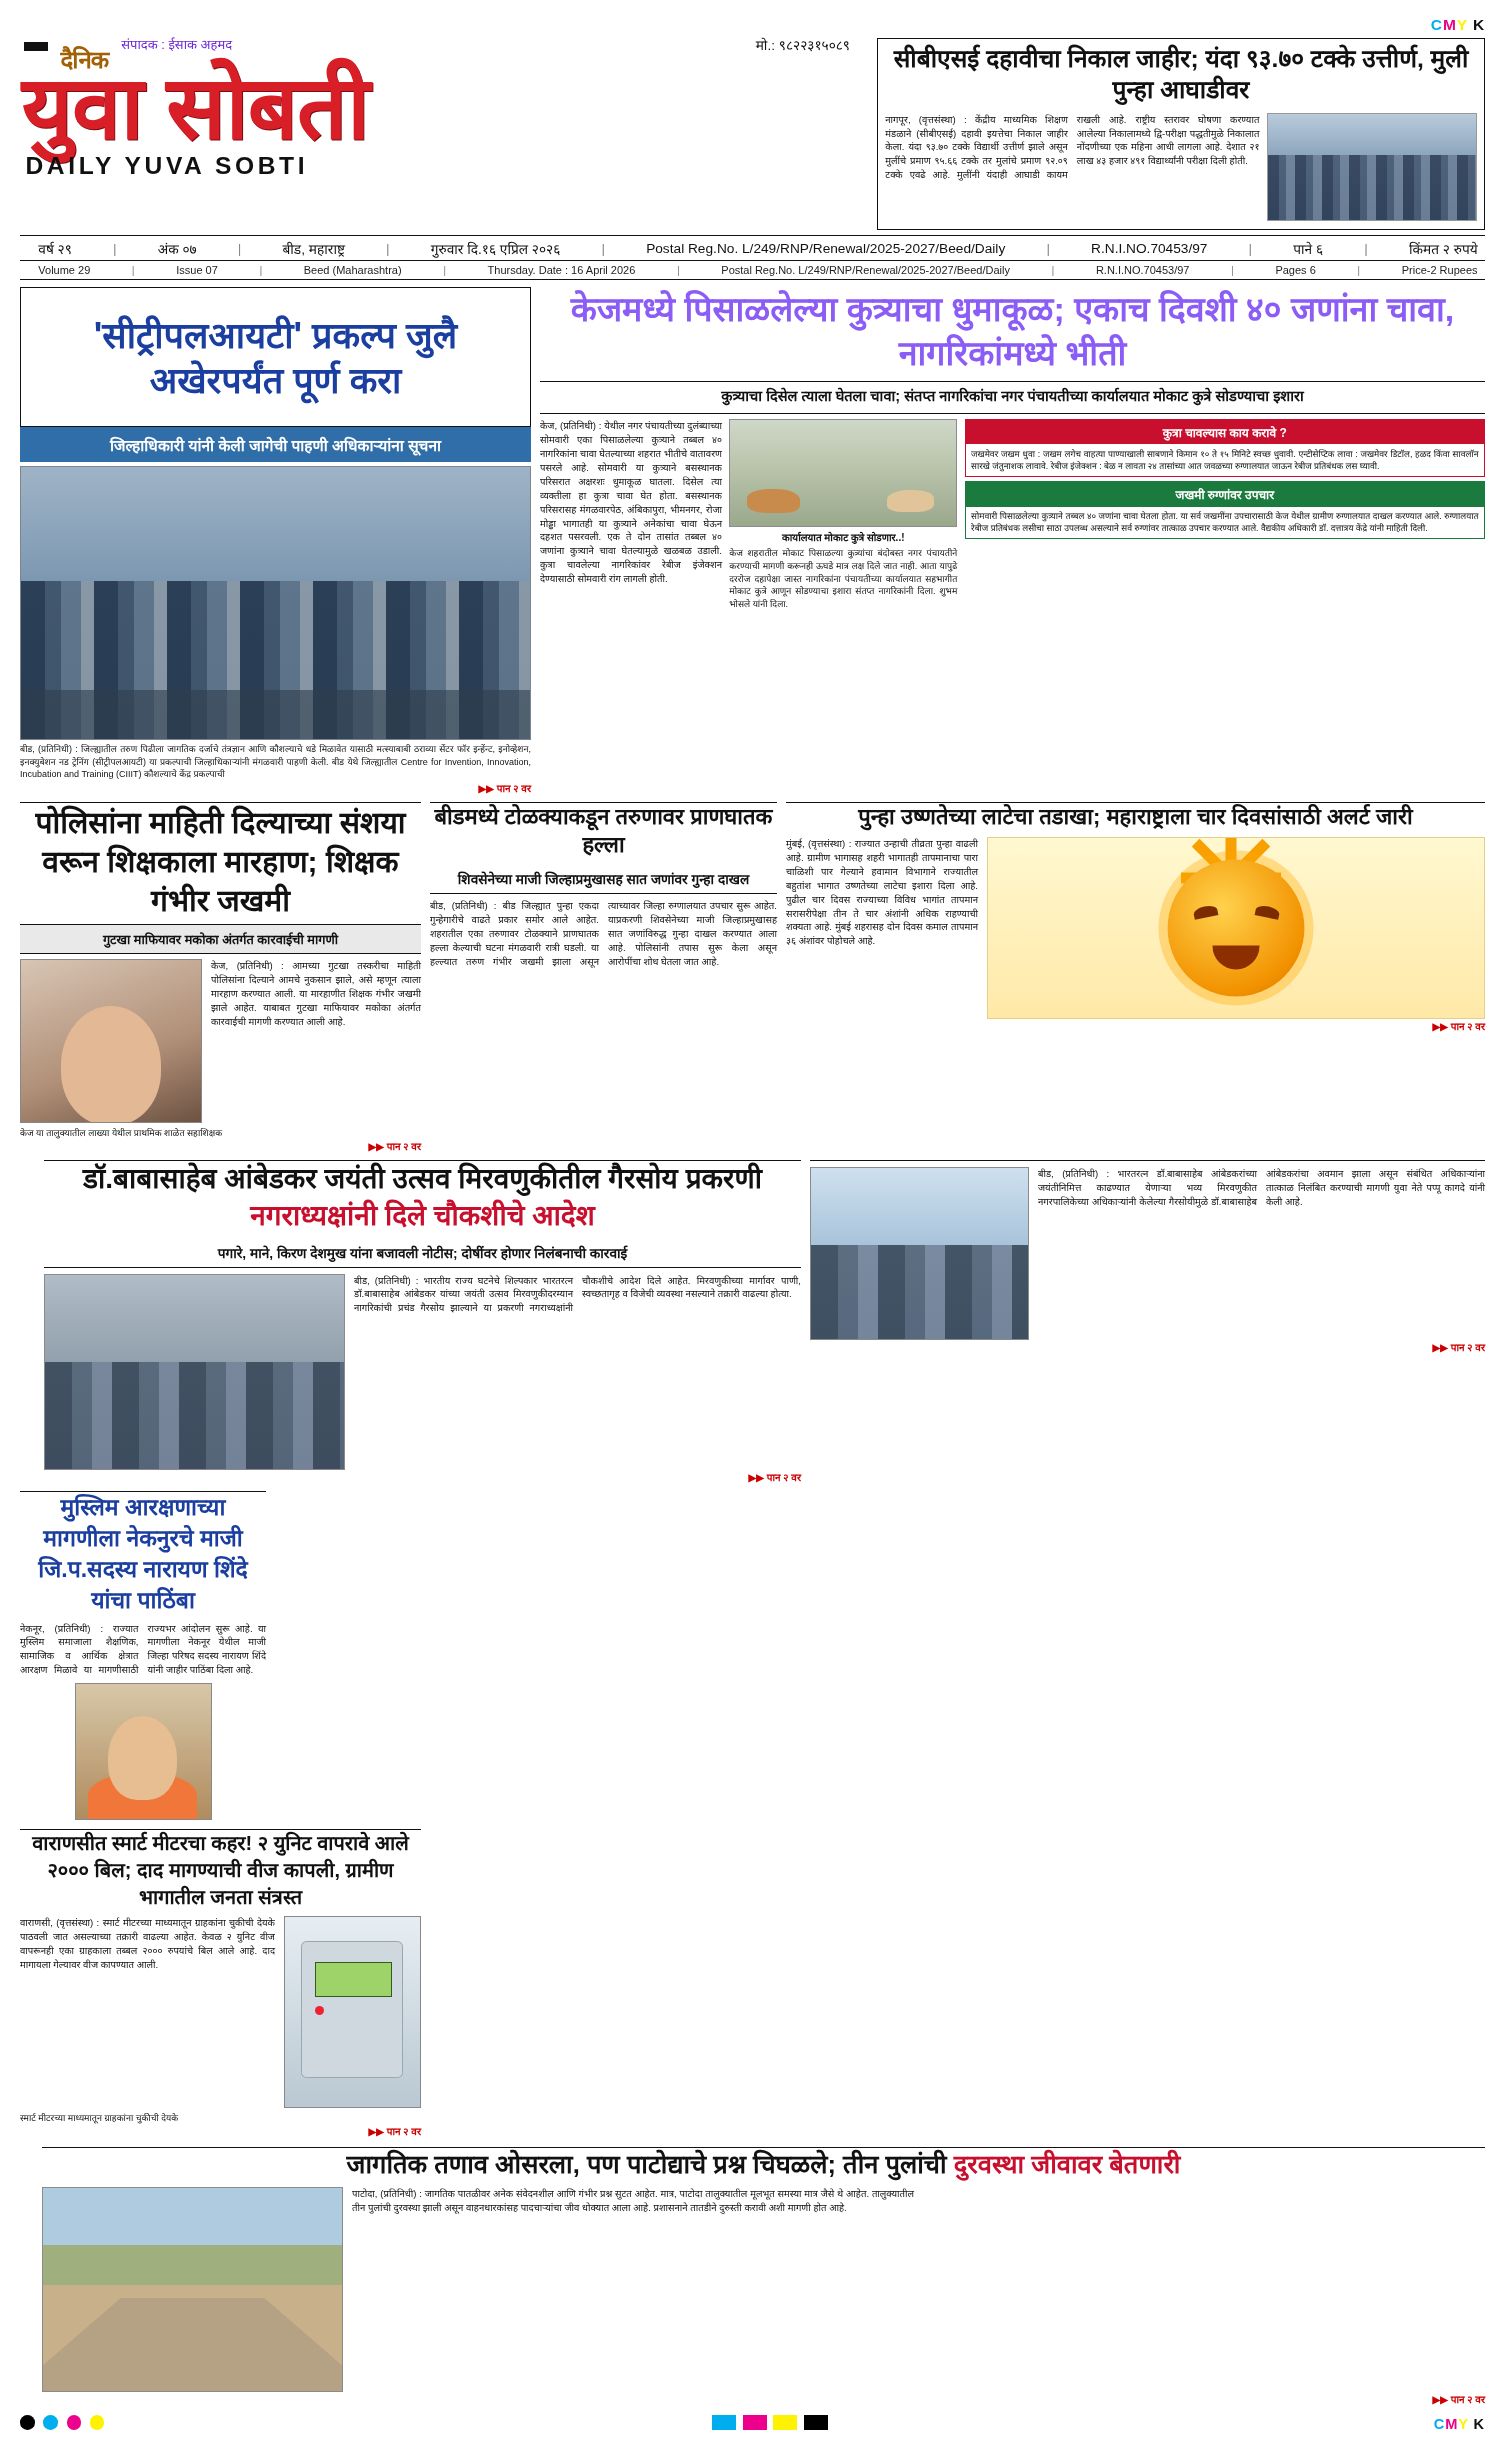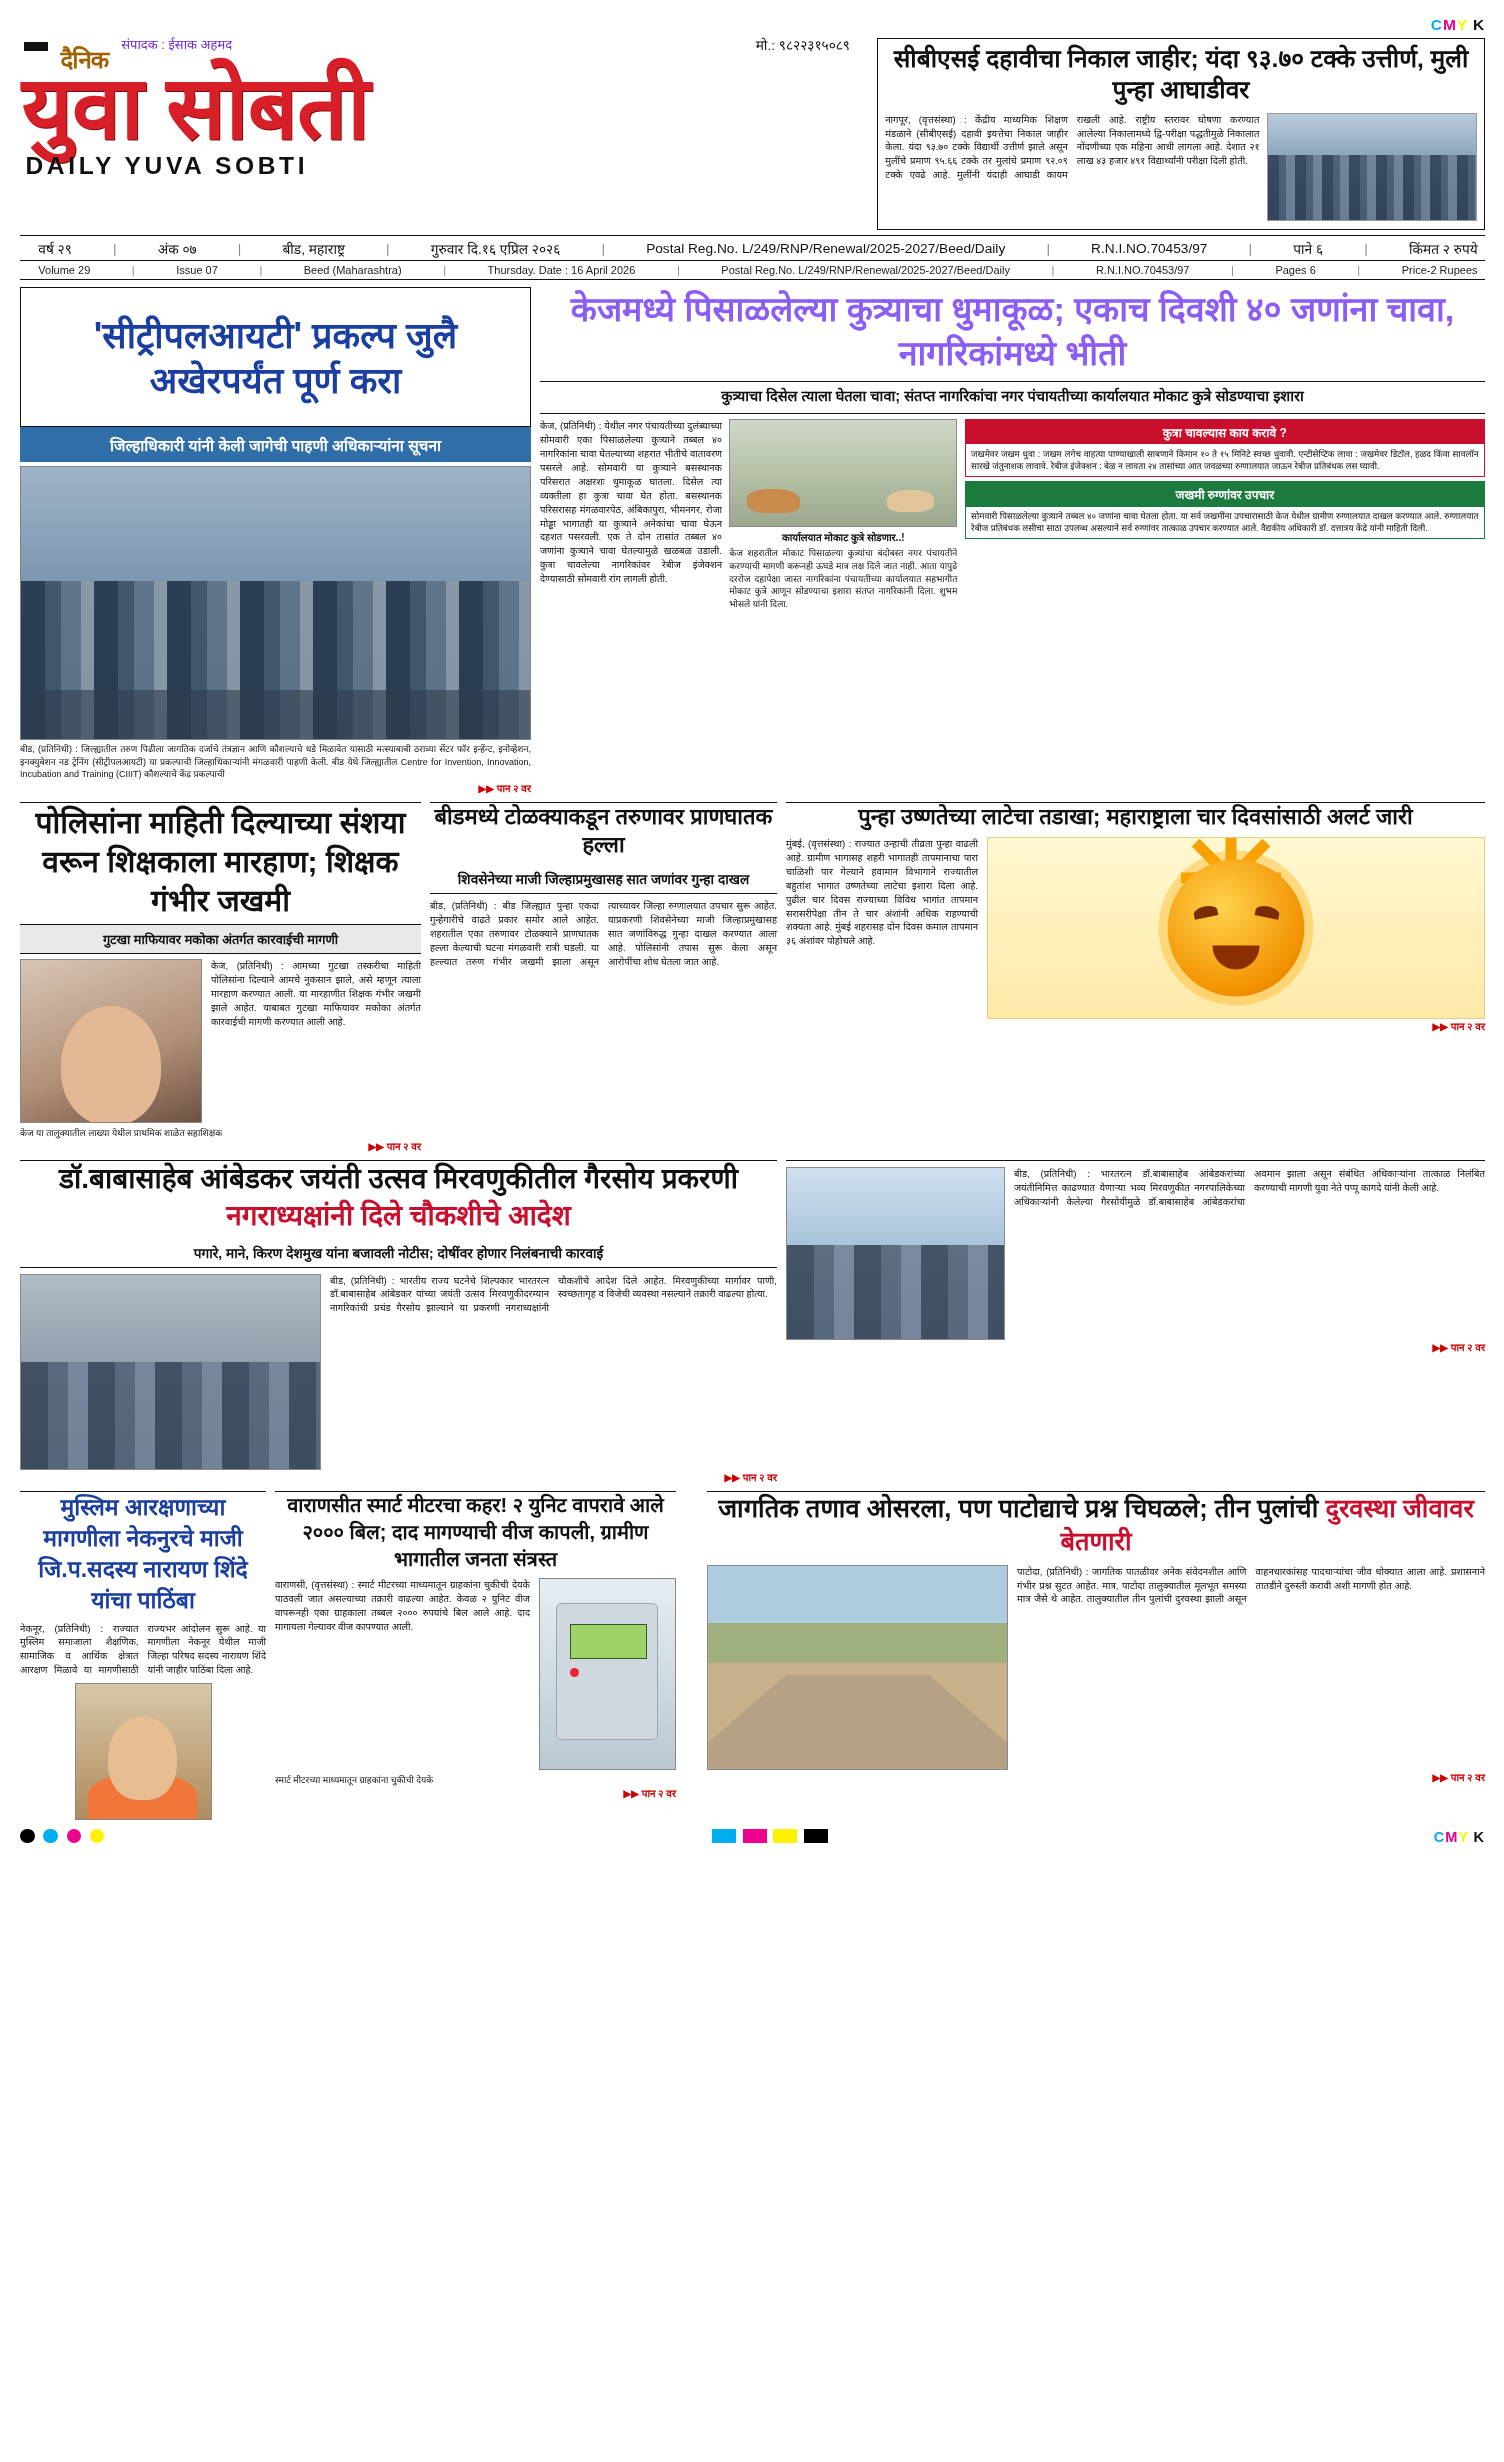--- a/index.html
+++ b/index.html
@@ -102,33 +102,33 @@
   .sun { position:absolute; left:50%; top:50%; transform:translate(-50%,-50%); width:137px; height:137px; border-radius:50%;
      background:radial-gradient(circle at 40% 35%, #ffd24d, #f29200 70%, #d96b00); box-shadow:0 0 0 9px rgba(255,170,0,.35); }
   .sun .eye { position:absolute; top:47px; width:24px; height:11px; background:#7a2b00; border-radius:50% 50% 0 0; transform:rotate(-12deg);}
   .sun .eye.r { right:25.5px; transform:rotate(12deg);}
   .sun .eye.l { left:25.5px; }
   .sun .mouth { position:absolute; bottom:27px; left:50%; margin-left:-24px; width:47px; height:24px; background:#8c2f00; border-radius:0 0 36px 36px;}
   .ray { position:absolute; left:50%; top:50%; width:11px; height:100px; margin:-50px 0 0 -5.5px; background:#f7a000; }
 
   
   .row4 { display:flex; gap:9px; margin-top:7.3px; }
-  .r4a { width:757px; } .r4b { flex:1; }
+  .r4a { width:757px;margin-left:24px; } .r4b { flex:1; }
   .r4a h2 { margin:0; font-size:28px; line-height:1.3; text-align:center; font-weight:bold; }
   .r4a h2 .red { color:#c8102e; }
   .r4b h2 { margin:0; font-size:26.4px; line-height:1.3; text-align:center; font-weight:bold; }
   .r4b h2 .blue { color:#1b3fa0; }
   .r4-photo { width:301px; height:196px; flex:none; border:0.9px solid #8a8a8a;
      background:linear-gradient(180deg,#b0bcc7,#8b9aa7 55%,#5f6f7d); position:relative; overflow:hidden;}
   .r4-photo.p2 { background:linear-gradient(180deg,#cfe0ef,#9fbdd6 55%,#6d8fad); }
   .r4-photo::after{content:"";position:absolute;left:0;bottom:0;width:100%;height:55%;
      background:repeating-linear-gradient(90deg,#39485a 0 27px,#546478 27px 47px,#75849a 47px 67px);opacity:.9;}
 
   
-  .row5 { display:flex; gap:9px; margin-top:7.3px; }
+  .row5 { display:flex; gap:9px; margin-top:7.3px;flex-direction:column; }
   .r5a { width:246px; } .r5b { width:401px; } .r5c { flex:1;padding-left:22px; }
   .r5a h2 { margin:0; font-size:23px; line-height:1.35; text-align:center; font-weight:bold; color:#1b3fa0; }
   .r5b h2 { margin:0; font-size:20px; line-height:1.35; text-align:center; font-weight:bold; }
   .r5c h2 { margin:0; font-size:25.5px; line-height:1.32; text-align:center; font-weight:bold; }
   .r5c h2 .red { color:#c8102e; }
   .meterphoto { width:137px; height:192px; border:0.9px solid #888; background:linear-gradient(180deg,#e7eef3,#b9c8d2); position:relative; overflow:hidden;}
   .meterphoto .mbody{position:absolute;left:16.4px;top:24px;width:102px;height:137px;background:#cfd8de;border:1.8px solid #9aa6ae;border-radius:5.5px;}
   .meterphoto .mscr{position:absolute;left:12.8px;top:20px;width:77px;height:35px;background:#9ed36a;border:1.8px solid #2f5d1f;}
   .meterphoto .mled{position:absolute;left:12.8px;top:64px;width:9px;height:9px;border-radius:50%;background:#e23;}
   .polphoto { width:137px; height:137px; border:0.9px solid #888; background:linear-gradient(180deg,#d7c7a8,#b08c5e); position:relative; overflow:hidden;}

